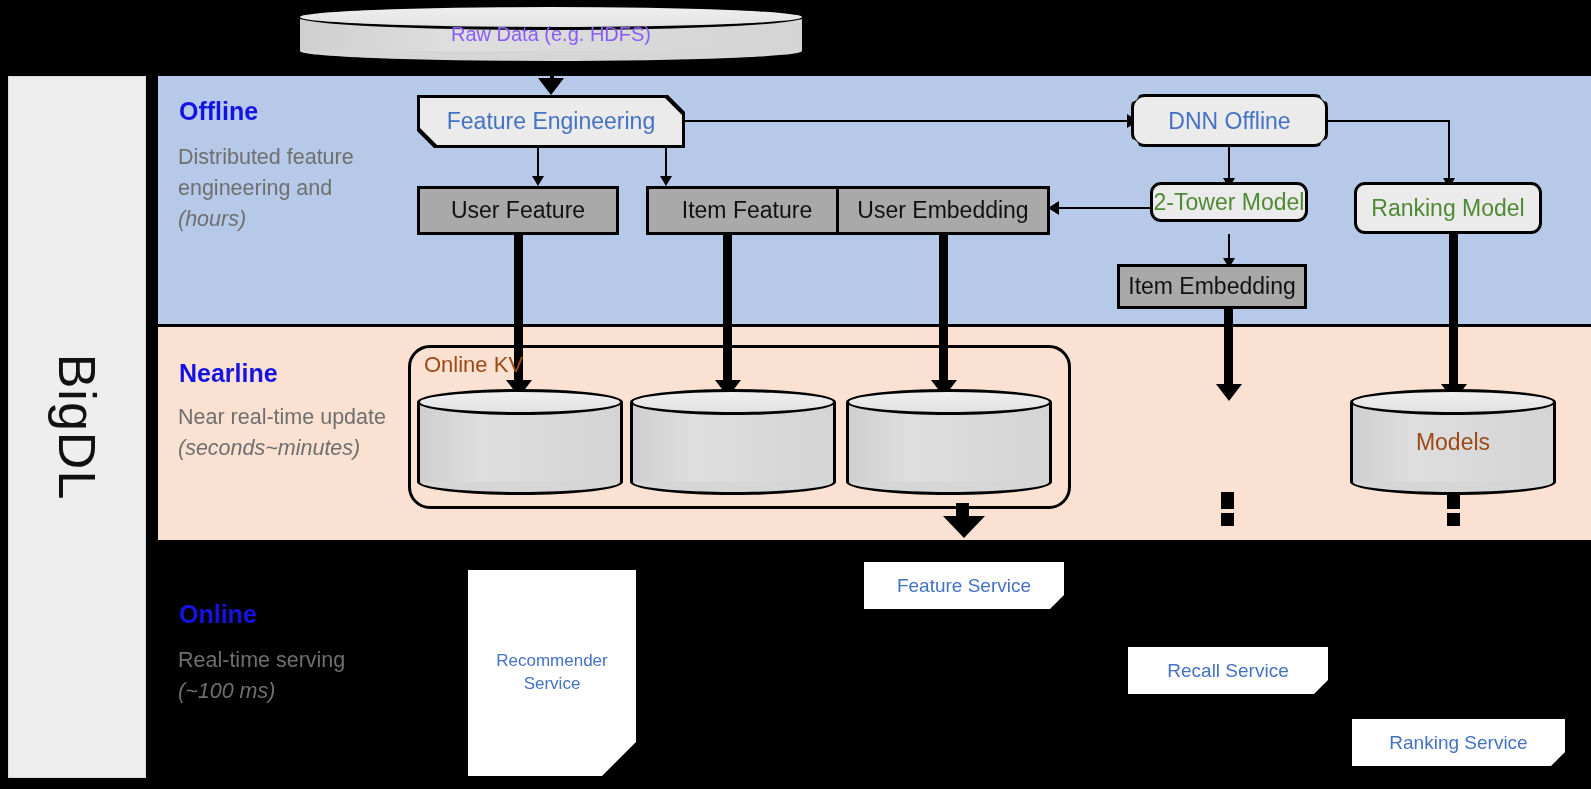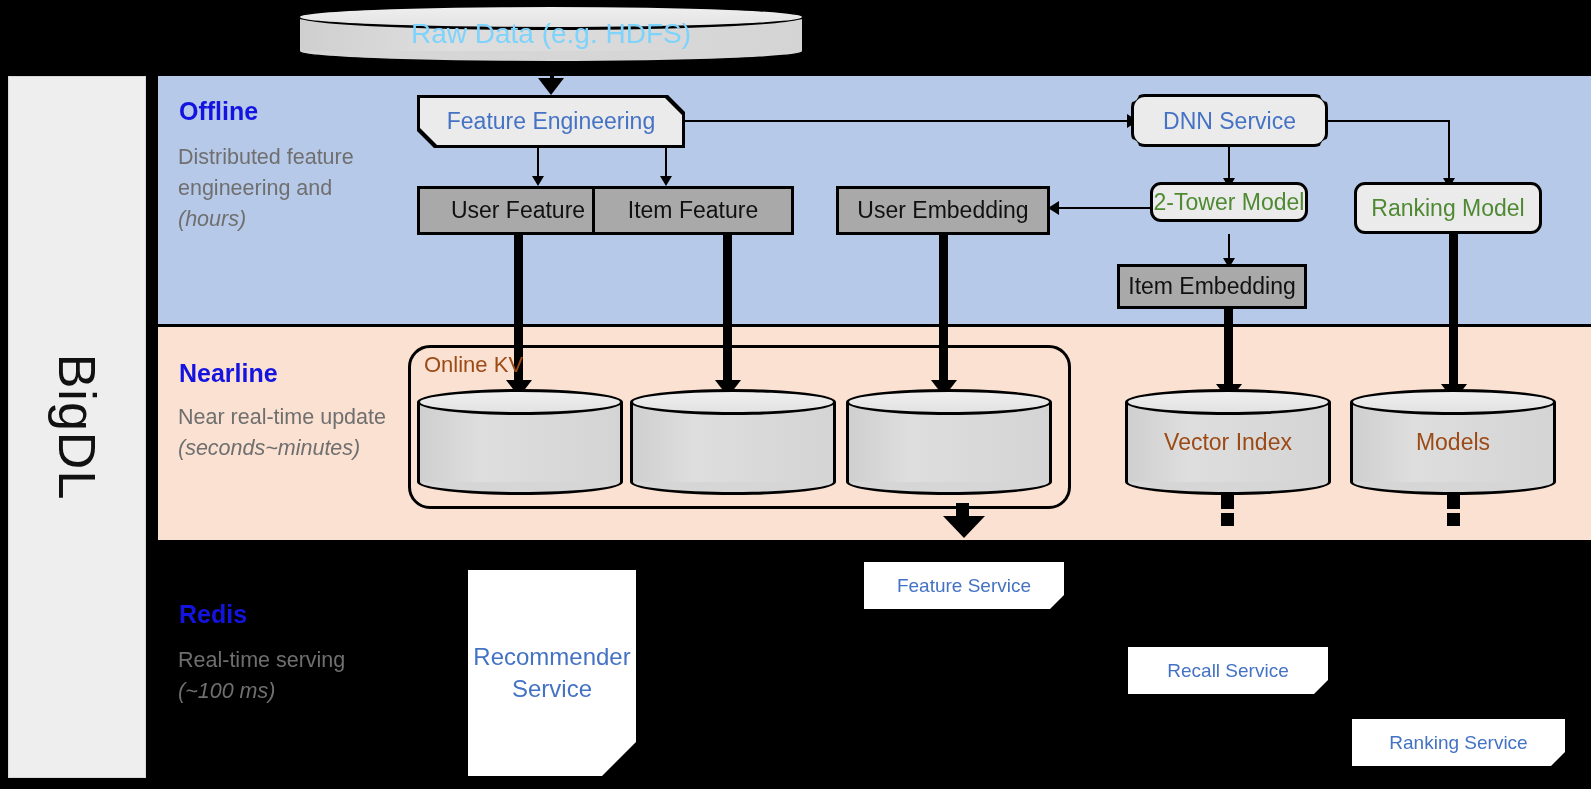--- a/index.html
+++ b/index.html
@@ -67,21 +67,21 @@
   
   #redis-wrap{position:absolute;left:408px;top:345px;width:663px;height:164px;
       border:3px solid #000;border-radius:22px;background:transparent;box-sizing:border-box;}
   #redis-label{position:absolute;left:424px;top:352px;color:#9c4a16;font-size:22px;}
 
   
   .note{position:absolute;background:#fff;font-size:19px;color:#4472c4;
      display:flex;align-items:center;justify-content:center;text-align:center;line-height:1.25;}
   .note .fold{position:absolute;right:0;bottom:0;width:14px;height:14px;
      background:#000;clip-path:polygon(100% 0,100% 100%,0 100%);}
-  .note-big{position:absolute;background:#fff;font-size:24px;color:#4472c4;
+  .note-big{position:absolute;background:#fff;font-size:17px;color:#4472c4;
      display:flex;align-items:center;justify-content:center;text-align:center;line-height:1.35;}
   .note-big .fold{position:absolute;right:0;bottom:0;width:34px;height:34px;background:#000;
      clip-path:polygon(100% 0,100% 100%,0 100%);}
 
   
   .ln{position:absolute;background:#000;}
   .thin-v{width:2px;}
   .thin-h{height:2px;}
   .thick-v{width:9px;}
   .ah-down{position:absolute;width:0;height:0;border-left:6px solid transparent;
@@ -112,30 +112,30 @@
   <div class="stage-head" id="lab-offline-head">Offline</div>
   <div class="stage-desc" id="lab-offline-desc">
      <span>Distributed feature engineering and </span><i>(hours)</i>
   </div>
 
   <div class="stage-head" id="lab-nearline-head">Nearline</div>
   <div class="stage-desc" id="lab-nearline-desc">
      <span>Near real-time update </span><i>(seconds~minutes)</i>
   </div>
 
-  <div class="stage-head" id="lab-online-head">Redis</div>
+  <div class="stage-head" id="lab-online-head">Online</div>
   <div class="stage-desc" id="lab-online-desc">
      <span>Real-time serving </span><i>(~100 ms)</i>
   </div>
 
   <div class="cyl" style="left:297px;top:4px;width:508px;height:60px;">
     <div class="bot"></div>
     <div class="body"></div>
     <div class="top"></div>
-    <div class="cap-label" style="color:#7dd3fc;font-size:28px;">Raw Data (e.g. HDFS)</div>
+    <div class="cap-label" style="color:#8b5cf6;font-size:20px;">Raw Data (e.g. HDFS)</div>
   </div>
 
   <div class="ln thin-v" style="left:550px;top:64px;width:4px;height:20px;"></div>
   <div class="ah-down-thick" style="left:538px;top:78px;"></div>
 
   <div class="bevel-o" style="left:417px;top:95px;width:268px;height:53px;">
     <div class="box bevel" style="position:absolute;left:3px;top:3px;width:262px;height:47px;">
       <span class="blue-txt">Feature Engineering</span>
     </div>
   </div>
@@ -148,34 +148,34 @@
 
   <div class="ln thin-v" style="left:665px;top:148px;height:30px;"></div>
   <div class="ah-down" style="left:660px;top:176px;"></div>
 
   <div class="card-o" style="left:1131px;top:94px;width:197px;height:53px;">
     <div class="card-i" style="left:3px;top:3px;right:3px;bottom:3px;border-radius:11px;"></div>
     <div class="card-notch" style="left:-8px;top:-8px;"></div>
     <div class="card-notch" style="right:-8px;top:-8px;"></div>
     <div class="card-notch" style="left:-8px;bottom:-8px;"></div>
     <div class="card-notch" style="right:-8px;bottom:-8px;"></div>
-    <div style="position:absolute;left:0;right:0;top:50%;transform:translateY(-50%);text-align:center;font-size:23px;" class="blue-txt">DNN Service</div>
+    <div style="position:absolute;left:0;right:0;top:50%;transform:translateY(-50%);text-align:center;font-size:23px;" class="blue-txt">DNN Offline</div>
   </div>
 
   <div class="ln thin-v" style="left:1228px;top:147px;height:33px;"></div>
   <div class="ah-down" style="left:1223px;top:178px;"></div>
 
   <div class="ln thin-h" style="left:1328px;top:120px;width:122px;"></div>
   <div class="ln thin-v" style="left:1448px;top:120px;height:60px;"></div>
   <div class="ah-down" style="left:1443px;top:178px;"></div>
 
   <div class="box gray-box" style="left:417px;top:186px;width:202px;height:49px;">
     <span>User Feature</span>
   </div>
-  <div class="box gray-box" style="left:592px;top:186px;width:202px;height:49px;">
+  <div class="box gray-box" style="left:646px;top:186px;width:202px;height:49px;">
     <span>Item Feature</span>
   </div>
   <div class="box gray-box" style="left:836px;top:186px;width:214px;height:49px;">
     <span>User Embedding</span>
   </div>
 
   <div class="box light-box round" style="left:1150px;top:182px;width:158px;height:40px;">
     <span class="green-txt">2-Tower Model</span>
   </div>
   <div class="box light-box round" style="left:1354px;top:182px;width:188px;height:52px;">
@@ -222,26 +222,20 @@
     <div class="top"></div>
     <div class="cap-label"></div>
   </div>
   <div class="cyl" style="left:846px;top:389px;width:206px;height:106px;">
     <div class="bot"></div>
     <div class="body"></div>
     <div class="top"></div>
     <div class="cap-label"></div>
   </div>
 
-  <div class="cyl" style="left:1125px;top:389px;width:206px;height:106px;">
-    <div class="bot"></div>
-    <div class="body"></div>
-    <div class="top"></div>
-    <div class="cap-label brown-txt">Vector Index</div>
-  </div>
   <div class="cyl" style="left:1350px;top:389px;width:206px;height:106px;">
     <div class="bot"></div>
     <div class="body"></div>
     <div class="top"></div>
     <div class="cap-label brown-txt">Models</div>
   </div>
 
   <div class="dash-sq" style="left:1221px;top:492px;height:17px;"></div>
   <div class="dash-sq" style="left:1221px;top:513px;"></div>
   <div class="dash-sq" style="left:1447px;top:492px;height:17px;"></div>

